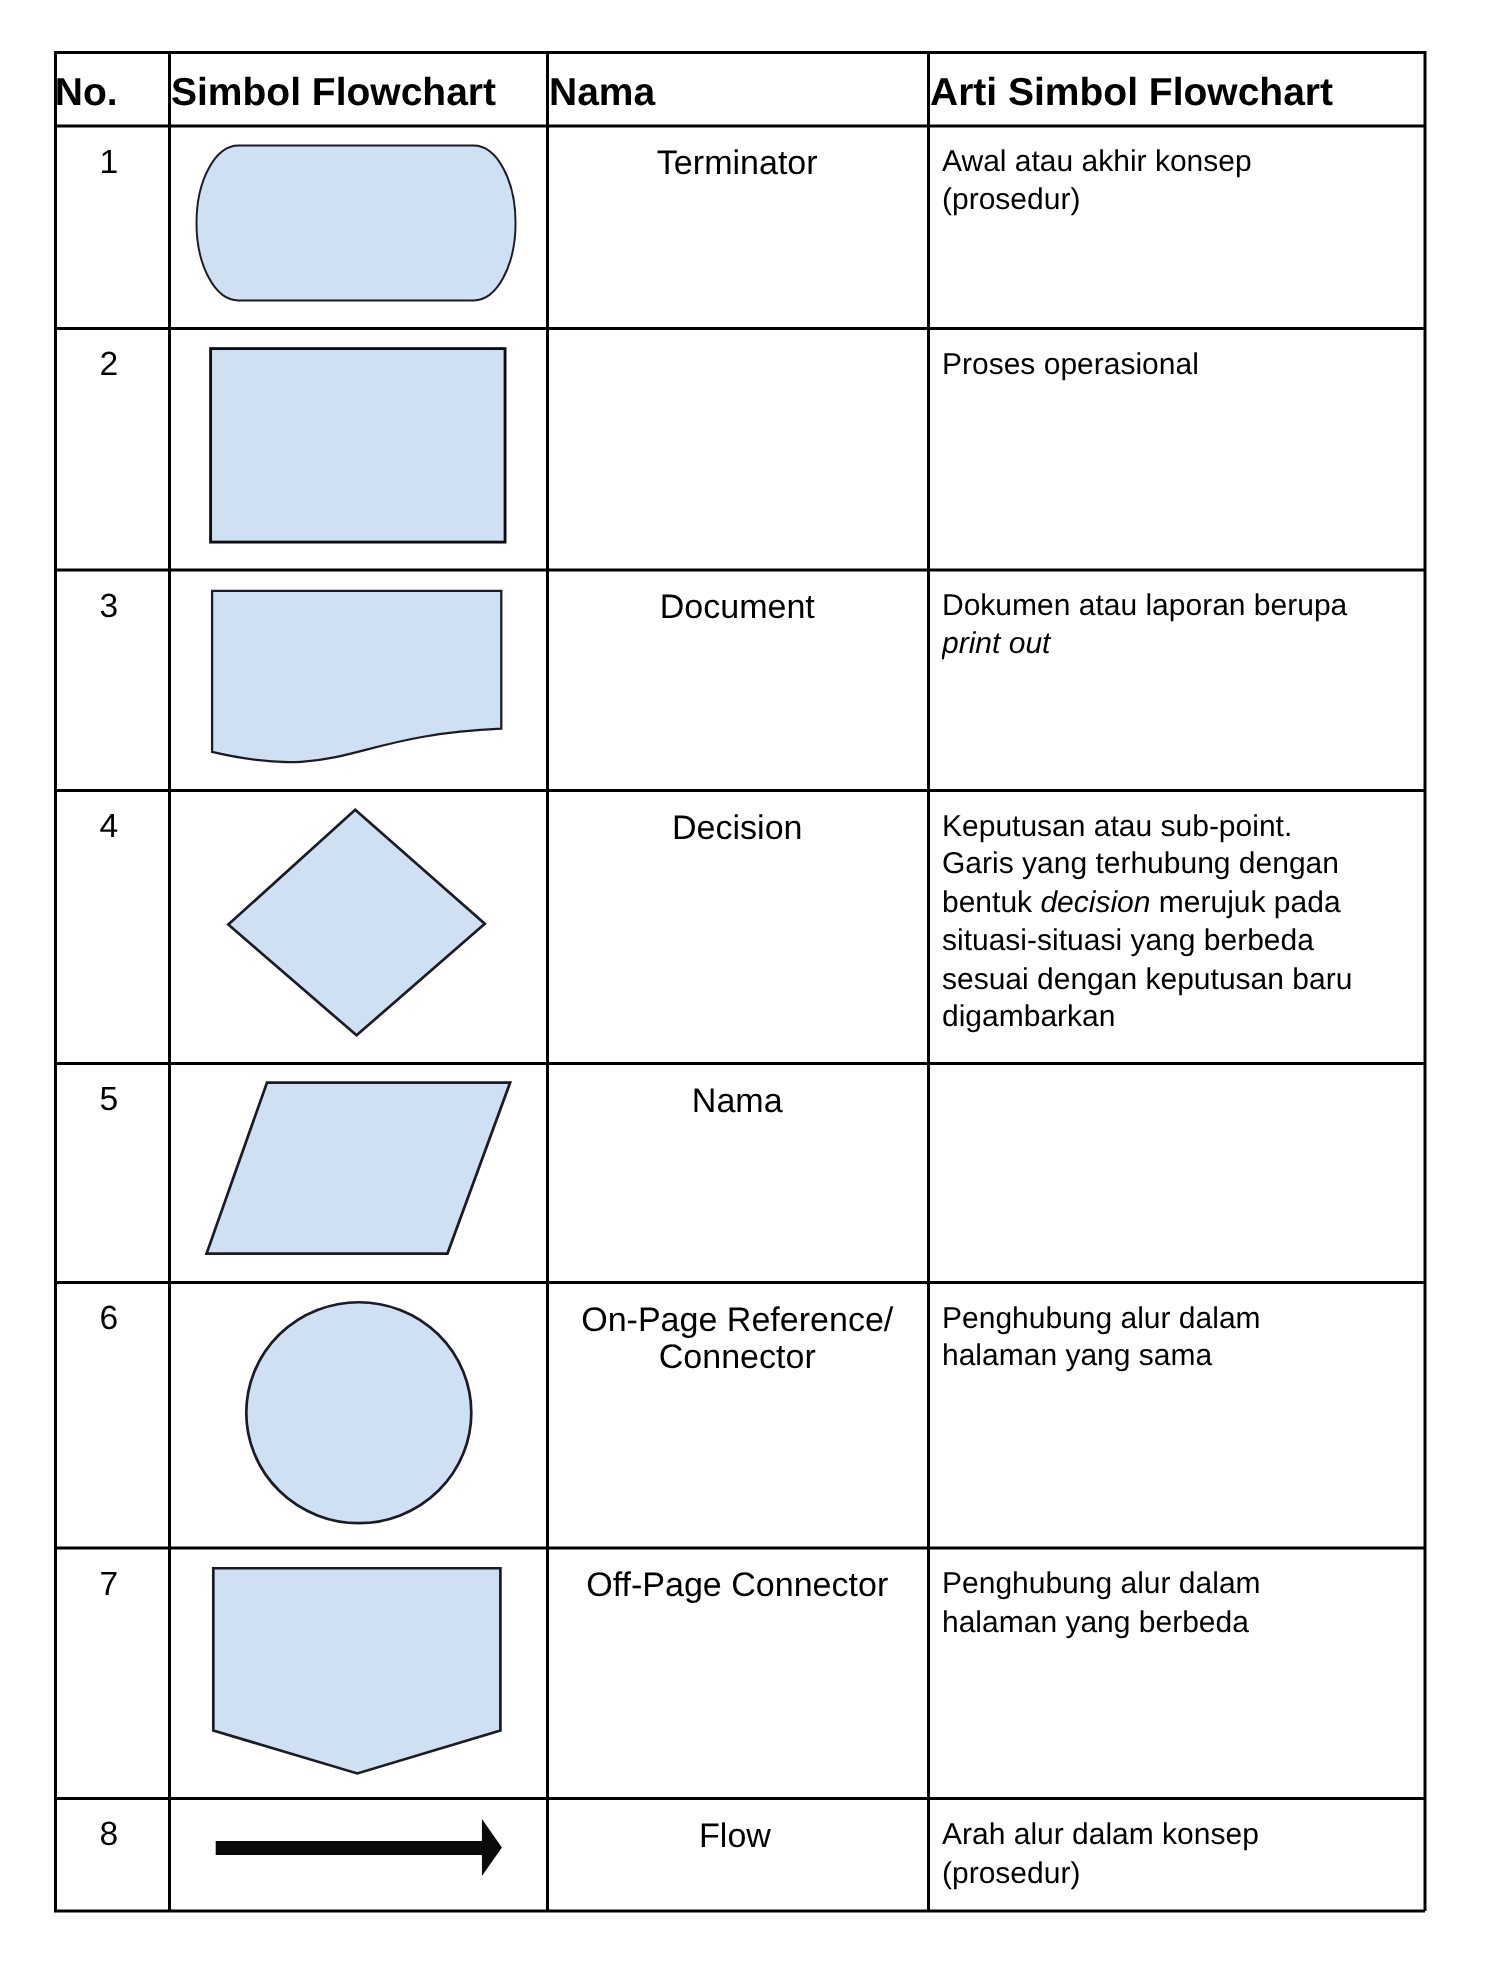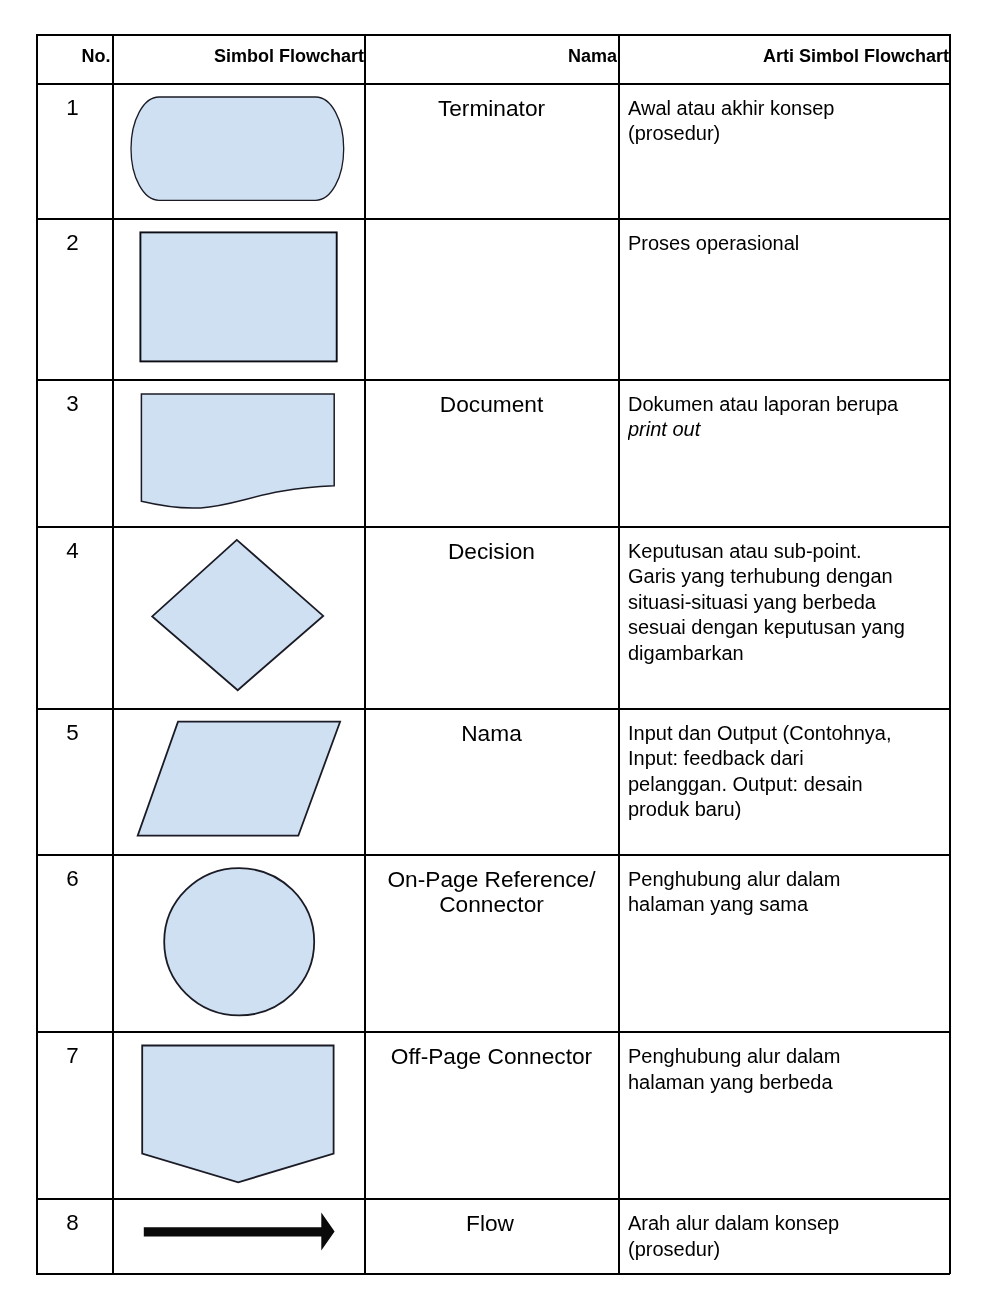--- a/index.html
+++ b/index.html
@@ -8,21 +8,21 @@
        font-family:"Liberation Sans",sans-serif;color:#000;
        -webkit-font-smoothing:antialiased;}
   #sheet{position:absolute;left:0;top:0;width:1000px;height:1311px;background:#fff;}
 
   
   .hline{position:absolute;background:#000;height:2px;left:35.8px;width:914.5px;}
   .vline{position:absolute;background:#000;width:2px;top:33.6px;height:1240.9px;}
 
   
   .cell{position:absolute;overflow:hidden;}
-  .hdr{font-size:18px;font-weight:bold;text-align:right;white-space:nowrap;}
+  .hdr{font-size:26px;font-weight:bold;text-align:left;white-space:nowrap;}
   .num{font-size:22.4px;text-align:center;}
   .nm{font-size:22.7px;text-align:center;line-height:24.7px;}
   .nm.up{font-style:normal;}
   .ar{font-size:20px;text-align:left;line-height:25.5px;}
   .ar i{font-style:italic;}
   .symwrap{position:absolute;}
   svg{display:block;overflow:visible;}
 </style>
 </head>
 <body>
@@ -112,29 +112,24 @@
   <div class="cell ar" style="left:628px;top:230.8px;width:318px;">
     <div>Proses operasional</div>
   </div>
   <div class="cell ar" style="left:628px;top:391.8px;width:318px;">
     <div>Dokumen atau laporan berupa</div>
     <div style="font-style:italic">print out</div>
   </div>
   <div class="cell ar" style="left:628px;top:538.8px;width:318px;">
     <div>Keputusan atau sub-point.</div>
     <div>Garis yang terhubung dengan</div>
+    <div><span>bentuk </span><i>decision</i><span> merujuk pada</span></div>
     <div>situasi-situasi yang berbeda</div>
-    <div>sesuai dengan keputusan yang</div>
+    <div>sesuai dengan keputusan baru</div>
     <div>digambarkan</div>
-  </div>
-  <div class="cell ar" style="left:628px;top:720.9px;width:318px;">
-    <div>Input dan Output (Contohnya,</div>
-    <div>Input: feedback dari</div>
-    <div>pelanggan. Output: desain</div>
-    <div>produk baru)</div>
   </div>
   <div class="cell ar" style="left:628px;top:866.8px;width:318px;">
     <div>Penghubung alur dalam</div>
     <div>halaman yang sama</div>
   </div>
   <div class="cell ar" style="left:628px;top:1044.2px;width:318px;">
     <div>Penghubung alur dalam</div>
     <div>halaman yang berbeda</div>
   </div>
   <div class="cell ar" style="left:628px;top:1211.0px;width:318px;">

